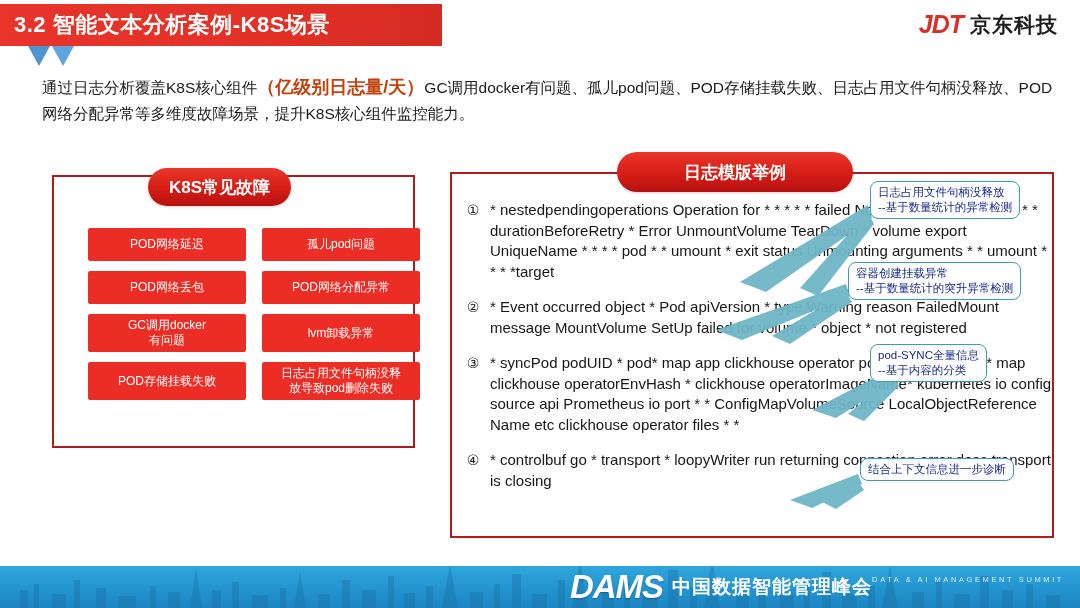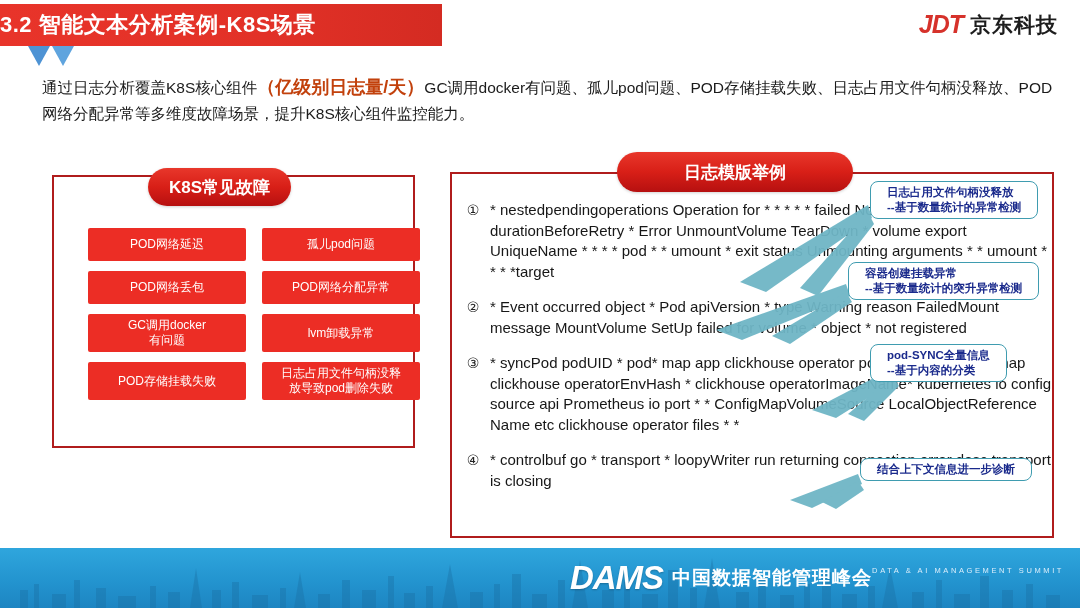--- a/index.html
+++ b/index.html
@@ -13,21 +13,21 @@
 
   
   .title-bar {
     position: absolute; left: 0; top: 4px;
     width: 442px; height: 42px;
     background: linear-gradient(90deg, #e8342a 0%, #e23127 60%, #d42b22 100%);
     display: flex; align-items: center;
   }
   .title-bar .title-text {
     color: #ffffff; font-size: 22px; font-weight: bold;
-    letter-spacing: 0.5px; white-space: nowrap;
+    letter-spacing: 0.5px; padding-left: 14px; white-space: nowrap;
   }
   .wedge {
     position: absolute; left: 28px; top: 46px;
     width: 46px; height: 22px;
   }
 
   
   .logo {
     position: absolute; right: 22px; top: 10px;
     display: flex; align-items: center; gap: 7px;
@@ -80,33 +80,33 @@
     padding-top: 2px;
   }
   .log-text {
     flex: 1 1 auto; font-size: 15px; line-height: 20.5px; color: #171717;
   }
 
   
   .callout {
     position: absolute; z-index: 9;
     background: #ffffff; border: 1.6px solid #3f9cb0; border-radius: 8px;
-    padding: 3px 16px; color: #1a2a8c; font-weight: bold;
+    padding: 3px 7px; color: #1a2a8c; font-weight: normal;
     font-size: 11.5px; line-height: 15px; white-space: nowrap;
   }
   .co-1 { left: 870px; top: 181px; }
   .co-2 { left: 848px; top: 262px; }
   .co-3 { left: 870px; top: 344px; }
   .co-4 { left: 860px; top: 458px; }
 
   .connectors { position: absolute; left: 0; top: 0; width: 1080px; height: 608px; pointer-events: none; z-index: 4; }
 
   
   .banner {
-    position: absolute; left: 0; bottom: 0; width: 1080px; height: 60px;
+    position: absolute; left: 0; bottom: 0; width: 1080px; height: 42px;
     background: linear-gradient(180deg, #2fa6dd 0%, #2394cf 55%, #1d85c2 100%);
     overflow: hidden;
   }
   .skyline { position: absolute; left: 0; bottom: 0; width: 1080px; height: 58px; opacity: 0.38; }
   .dams {
     position: absolute; right: 16px; top: 50%; transform: translateY(-50%);
     display: flex; align-items: center; gap: 9px;
   }
   .dams .word {
     color: #fff; font-size: 33px; font-weight: bold; font-style: italic;

